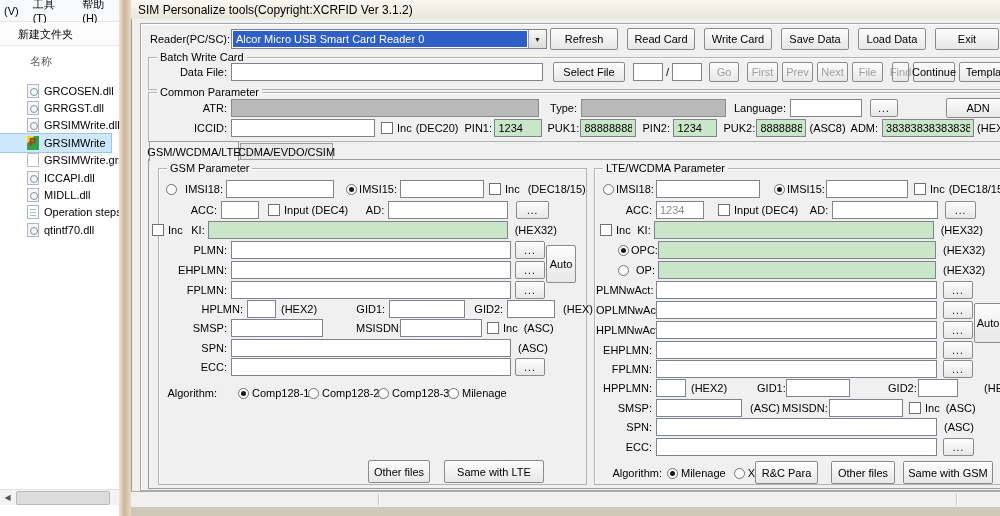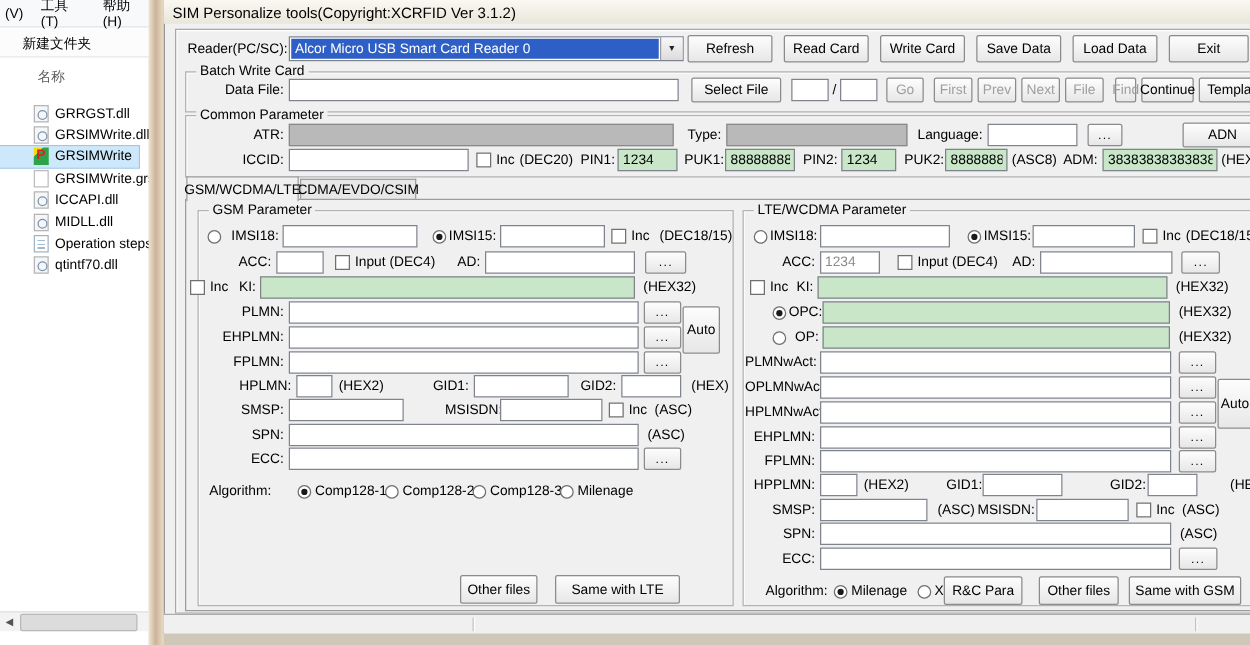--- a/index.html
+++ b/index.html
@@ -78,20 +78,24 @@
     </div>
     <div id="ex-toolbar">
       <span>新建文件夹</span>
     </div>
     <div id="ex-header">
       <span>名称</span>
     </div>
     <div id="ex-list">
       <div class="exrow">
           <span class="icon dll"></span>
+          <span>GRCOSEN.dll</span>
+        </div>
+      <div class="exrow">
+          <span class="icon dll"></span>
           <span>GRRGST.dll</span>
         </div>
       <div class="exrow">
           <span class="icon dll"></span>
           <span>GRSIMWrite.dll</span>
         </div>
       <div class="exrow sel">
           <span class="icon app"></span>
           <span>GRSIMWrite</span>
         </div>
@@ -248,21 +252,21 @@
     <input class="tf" style="margin-left: 4px; width: 280px;">
     <div class="btn dots" style="margin-left:4px;width:30px;height:18px">...</div>
   </div>
 
   <div class="row" style="left:150px;top:281px;width:434px">
     <span class="lbl r" style="width:77px">FPLMN:</span>
     <input class="tf" style="margin-left: 4px; width: 280px;">
     <div class="btn dots" style="margin-left:4px;width:30px;height:18px">...</div>
   </div>
 
-  <div class="row" style="left:156px;top:300px;width:434px">
+  <div class="row" style="left:166px;top:300px;width:434px">
     <span class="lbl r" style="width:77px">HPLMN:</span>
     <input class="tf" style="margin-left: 4px; width: 29px;">
     <span class="lbl" style="margin-left:5px">(HEX2)</span>
     <span class="lbl r" style="margin-left:36px;width:32px">GID1:</span>
     <input class="tf" style="margin-left: 4px; width: 76px;">
     <span class="lbl r" style="margin-left:8px;width:30px">GID2:</span>
     <input class="tf" style="margin-left: 4px; width: 48px;">
     <span class="lbl" style="margin-left:8px">(HEX)</span>
   </div>
 

